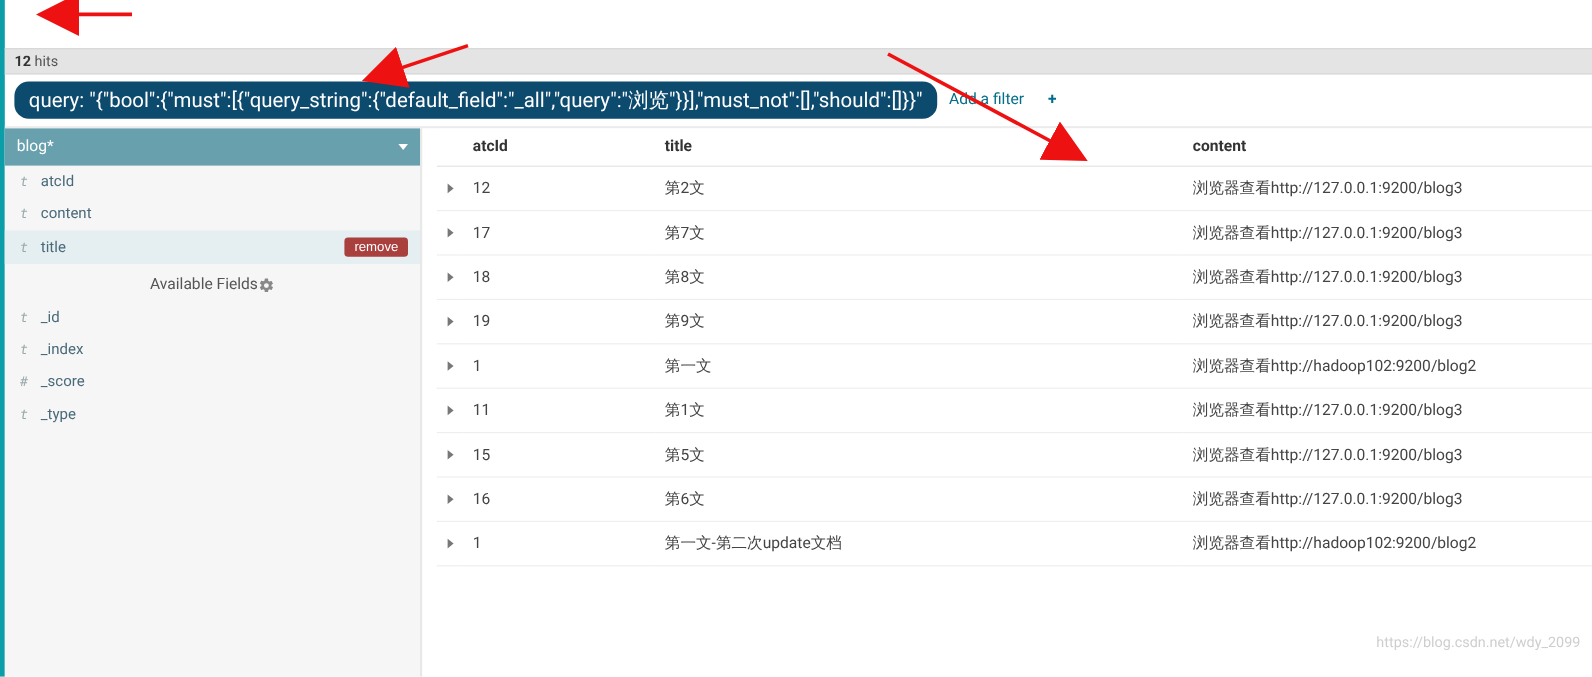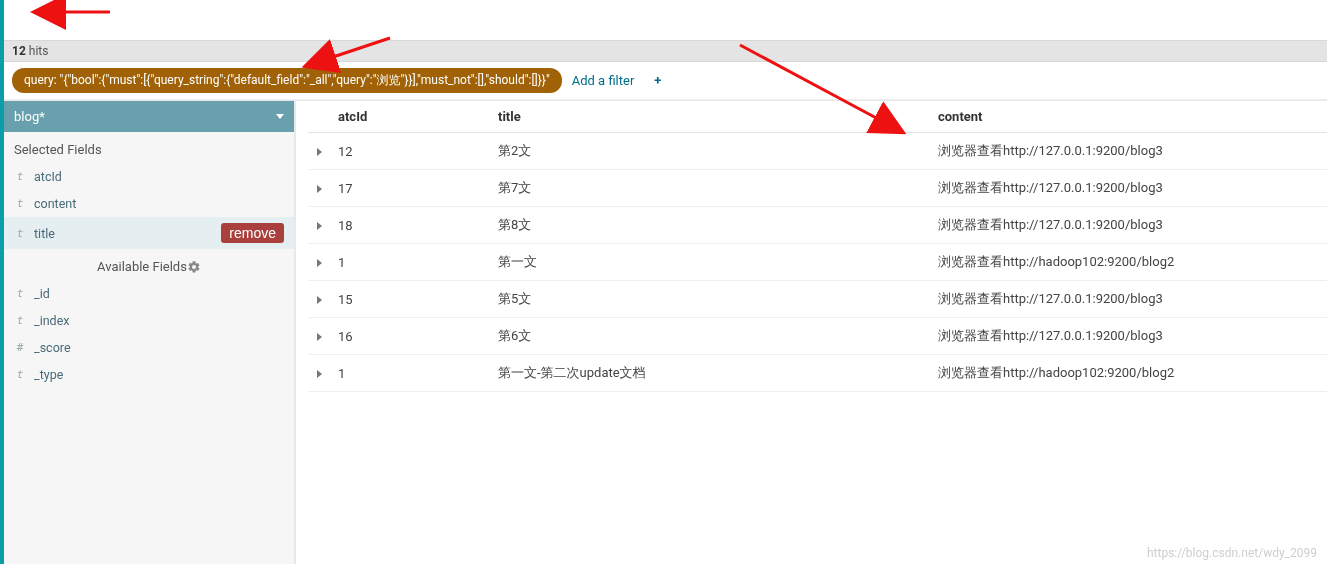--- a/index.html
+++ b/index.html
@@ -56,46 +56,46 @@
     .search-input::placeholder { color: #999; }
     
     .filter-row {
       padding: 6px 8px;
       display: flex;
       align-items: center;
       gap: 10px;
       border-bottom: 1px solid #eee;
     }
     .filter-pill {
-      background: #a16207;
+      background: #0c4a6e;
       color: #fff;
       border-radius: 12px;
       padding: 4px 12px;
-      font-size: 12px;
+      font-size: 17px;
       white-space: nowrap;
     }
     .add-filter {
       color: #006e8a;
       font-size: 13px;
       cursor: pointer;
       display: inline-flex;
       align-items: center;
       gap: 20px;
     }
     .plus-icon { font-weight: 700; }
     
     .body {
       display: flex;
       flex: 1;
       min-height: 0;
       border-top: 1px solid #e7e7e7;
     }
     
     .sidebar {
-      width: 292px;
+      width: 348px;
       flex-shrink: 0;
       background: #f6f6f6;
       border-right: 2px solid #e8e8e8;
       display: flex;
       flex-direction: column;
       font-size: 13px;
       color: #555;
     }
     .index-select {
       background: #68a0ad;
@@ -151,21 +151,21 @@
       font-size: 11px;
       font-style: italic;
       text-align: center;
     }
     .remove-btn {
       background: #a9403d;
       color: #fff;
       border: none;
       border-radius: 3px;
       padding: 2px 8px;
-      font-size: 14px;
+      font-size: 11px;
       cursor: pointer;
     }
     
     .results {
       flex: 1;
       overflow: auto;
       background: #fff;
       padding-left: 12px;
       position: relative;
     }
@@ -207,21 +207,21 @@
     
     .arrows {
       position: absolute;
       top: 0; left: 0;
       pointer-events: none;
     }
     
     .watermark {
       position: absolute;
       right: 10px;
-      bottom: 4px;
+      bottom: 22px;
       color: rgba(180,180,180,0.65);
       font-size: 12px;
       pointer-events: none;
       text-align: right;
     }
   </style>
 </head>
 <body>
 
 <div class="app">
@@ -242,21 +242,20 @@
       </span>
     </div>
 
     <div class="body">
 
       <aside class="sidebar">
         <div class="index-select">
           <span>blog*</span>
           <span class="caret"></span>
         </div>
-        <div class="section-title">Selected Fields</div>
 
         <div class="field-row">
           <span class="field-left">
             <span class="field-type-glyph">t</span>
             <span>atcId</span>
           </span>
         </div>
         <div class="field-row">
           <span class="field-left">
             <span class="field-type-glyph">t</span>
@@ -330,23 +329,35 @@
                 <td>浏览器查看http://127.0.0.1:9200/blog3</td>
               </tr>
               <tr>
                 <td class="expand-cell"><span class="expand-caret"></span></td>
                 <td>18</td>
                 <td>第8文</td>
                 <td>浏览器查看http://127.0.0.1:9200/blog3</td>
               </tr>
               <tr>
                 <td class="expand-cell"><span class="expand-caret"></span></td>
+                <td>19</td>
+                <td>第9文</td>
+                <td>浏览器查看http://127.0.0.1:9200/blog3</td>
+              </tr>
+              <tr>
+                <td class="expand-cell"><span class="expand-caret"></span></td>
                 <td>1</td>
                 <td>第一文</td>
                 <td>浏览器查看http://hadoop102:9200/blog2</td>
+              </tr>
+              <tr>
+                <td class="expand-cell"><span class="expand-caret"></span></td>
+                <td>11</td>
+                <td>第1文</td>
+                <td>浏览器查看http://127.0.0.1:9200/blog3</td>
               </tr>
               <tr>
                 <td class="expand-cell"><span class="expand-caret"></span></td>
                 <td>15</td>
                 <td>第5文</td>
                 <td>浏览器查看http://127.0.0.1:9200/blog3</td>
               </tr>
               <tr>
                 <td class="expand-cell"><span class="expand-caret"></span></td>
                 <td>16</td>

